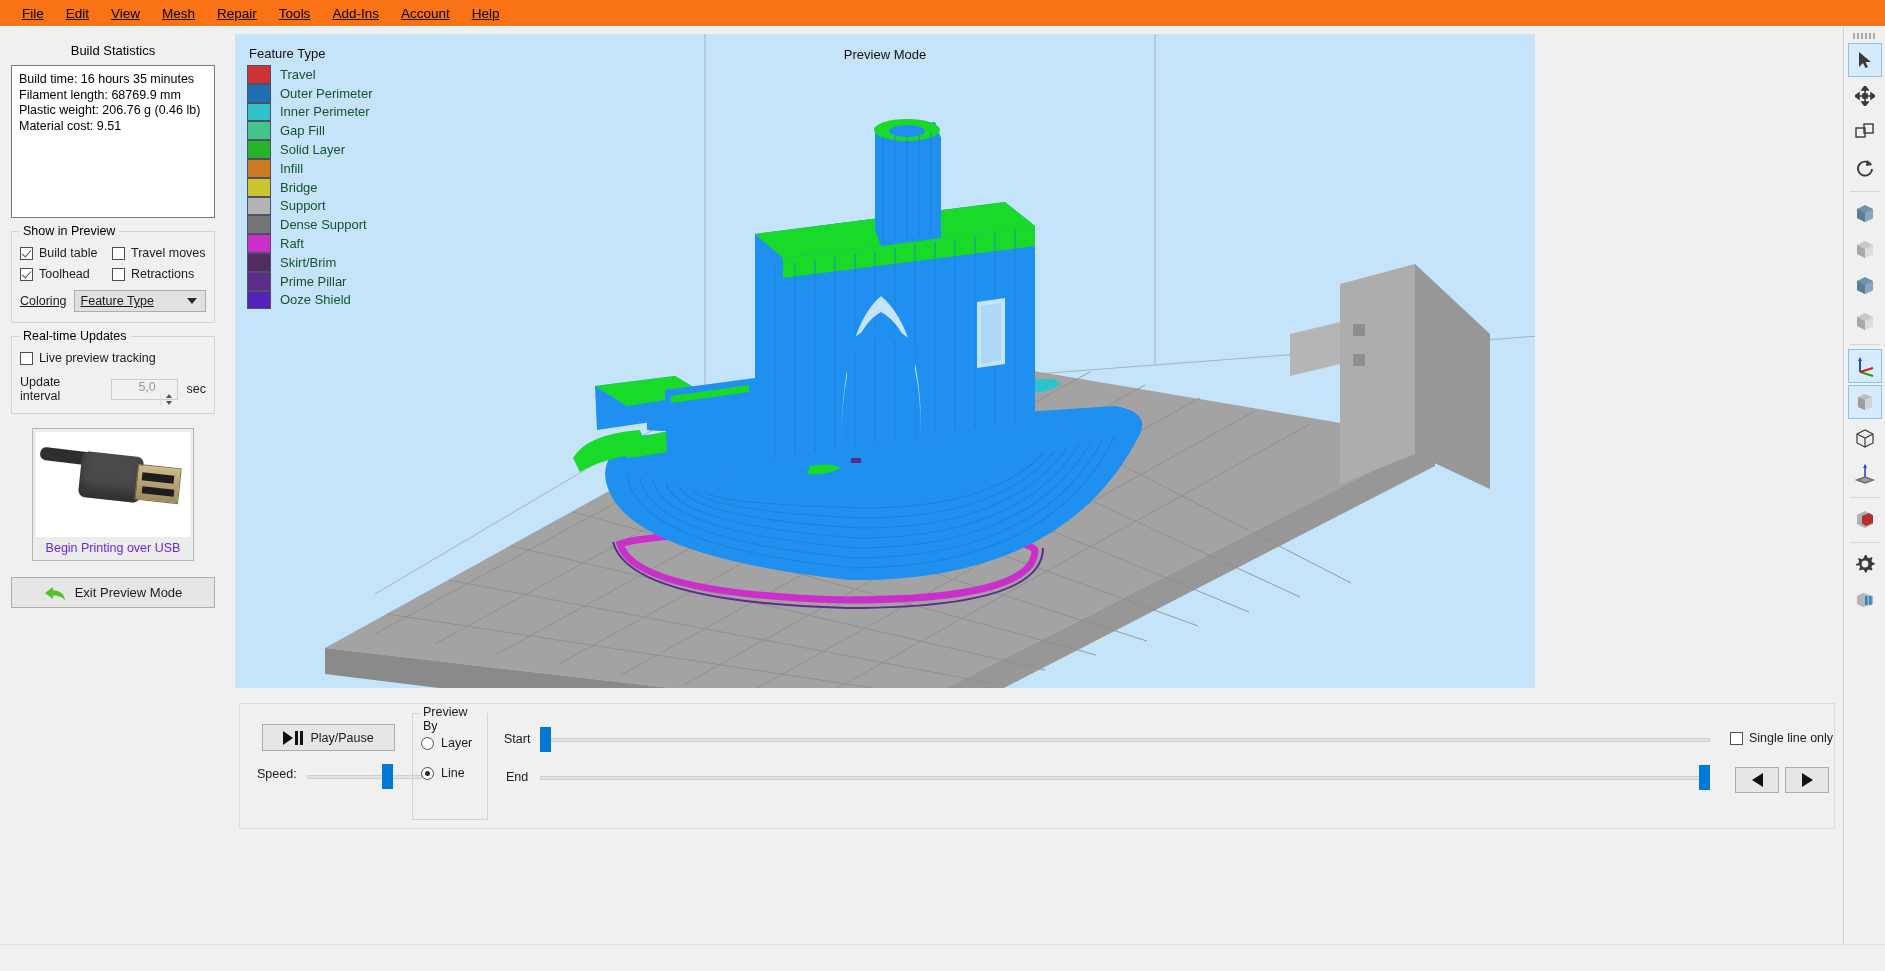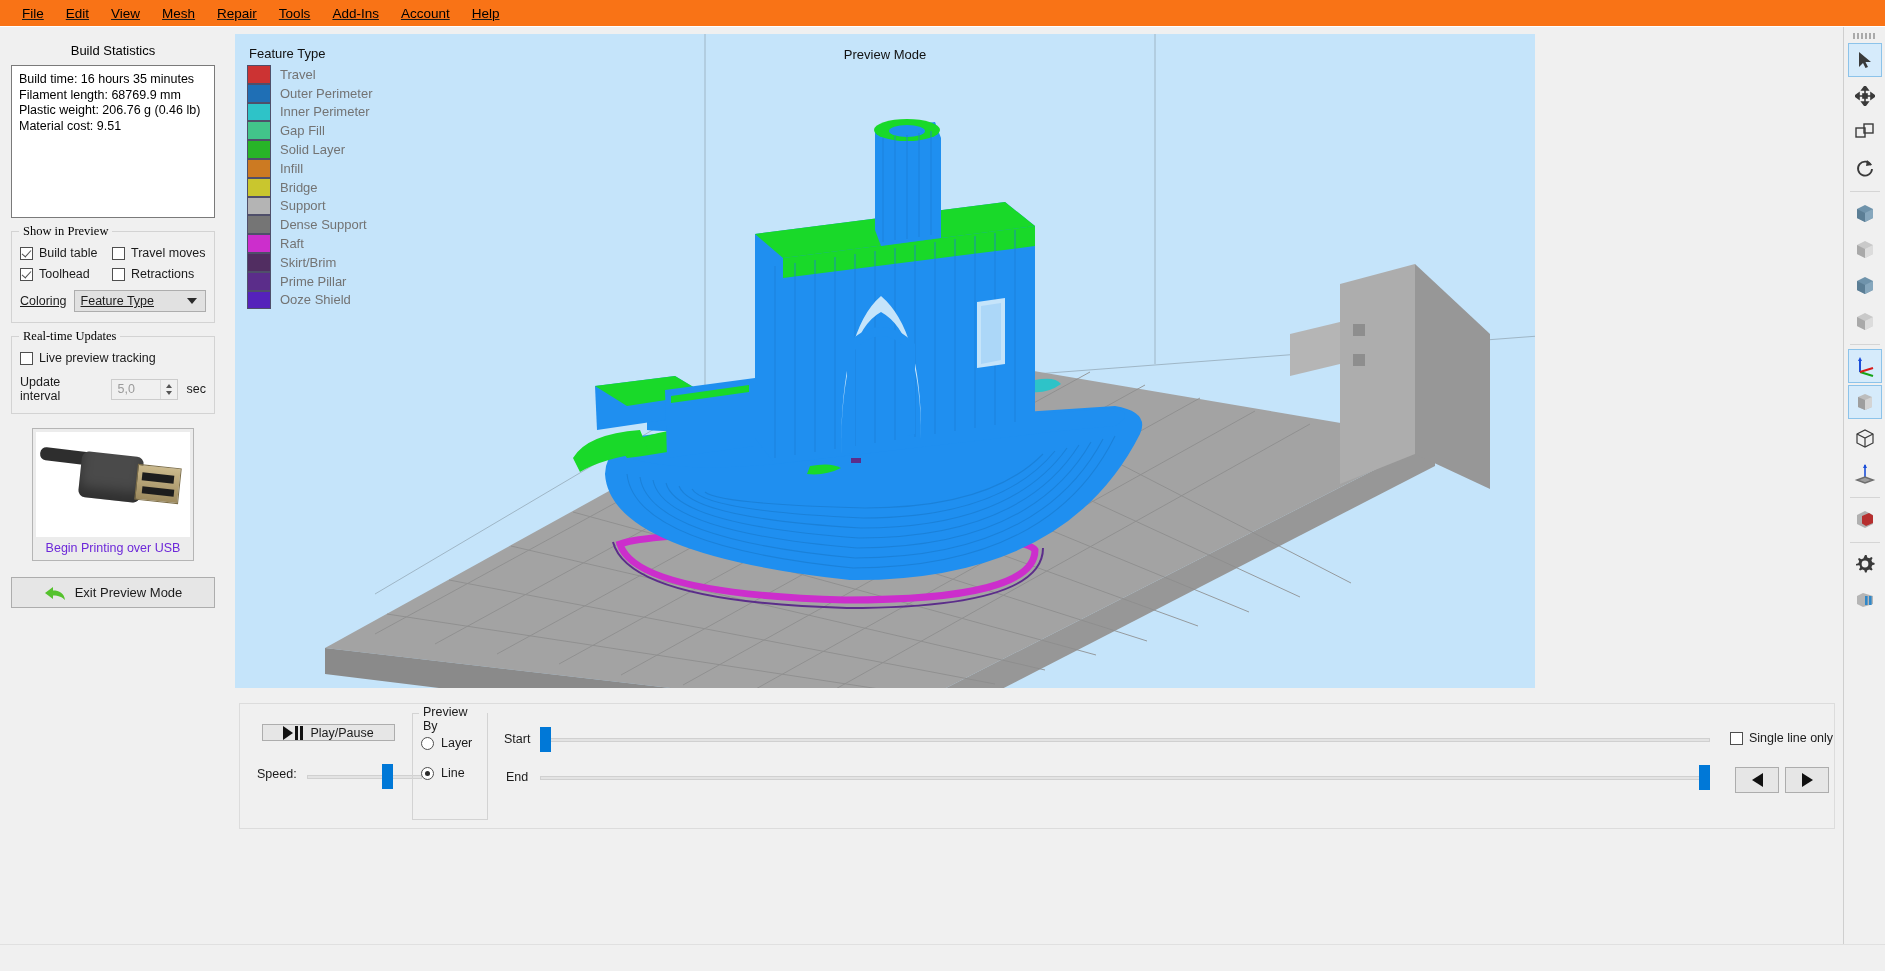--- a/index.html
+++ b/index.html
@@ -42,21 +42,21 @@
     margin: 0 11px; height: 153px; background: #fff;
     border: 1px solid #7a7a7a; padding: 6px 7px;
     font-size: 12.5px; line-height: 15.5px; color: #000;
   }
   .groupbox {
     margin: 13px 11px 0 11px; border: 1px solid #d3d3d3;
     position: relative; padding: 14px 8px 10px 8px;
   }
   .groupbox > .gtitle {
     position: absolute; top: -8px; left: 7px; background: #f0f0f0;
-    padding: 0 4px; font-size: 12.5px; color: #000; font-family: Liberation Serif, serif;
+    padding: 0 4px; font-size: 12.5px; color: #000;
   }
   .ckrow { display: flex; align-items: center; margin-bottom: 7px; }
   .ckcell { display: flex; align-items: center; }
   .ckcell.c1 { width: 92px; }
   .cbox {
     width: 13px; height: 13px; border: 1px solid #4f4f4f; background: #fff;
     margin-right: 6px; position: relative; flex: none;
   }
   .cbox.checked::after {
     content: ""; position: absolute; left: 3px; top: 0px;
@@ -74,21 +74,21 @@
   .combo .caret {
     margin-left: auto; width: 0; height: 0;
     border-left: 5px solid transparent; border-right: 5px solid transparent;
     border-top: 6px solid #2b2b2b; margin-right: 5px;
   }
   .introw { display: flex; align-items: center; margin-top: 10px; }
   .introw .lbl { font-size: 12.5px; }
   .spin {
     margin-left: 8px; width: 68px; height: 21px; background: #f0f0f0;
     border: 1px solid #cccccc; display: flex; align-items: center;
-    padding-left: 6px; font-size: 12.5px; color: #9a9a9a; position: relative;
+    padding-left: 6px; font-size: 12.5px; color: #9a9a9a; position: relative; flex-direction: column;
   }
   .spin .arrows {
     margin-left: auto; width: 17px; height: 19px; border-left: 1px solid #dcdcdc;
     display: flex; flex-direction: column; align-items: center; justify-content: center;
   }
   .spin .arrows .up, .spin .arrows .dn {
     width: 0; height: 0; border-left: 3.5px solid transparent;
     border-right: 3.5px solid transparent;
   }
   .spin .arrows .up { border-bottom: 4px solid #555; margin-bottom: 3px; }
@@ -146,21 +146,21 @@
     background: #c5e4fa; overflow: hidden;
   }
   #viewport .vp-title {
     position: absolute; top: 13px; left: 0; width: 100%; text-align: center;
     font-size: 13px; color: #111; z-index: 6;
   }
   .legend { position: absolute; left: 12px; top: 12px; z-index: 6; }
   .legend .lt { font-size: 13px; color: #111; margin-bottom: 4px; margin-left: 2px; }
   .legend .lrow { display: flex; align-items: center; height: 18.8px; }
   .legend .sw { width: 24px; height: 18.8px; border: 1px solid #4f4f6a; flex: none; }
-  .legend .ltxt { margin-left: 9px; font-size: 13px; color: #737373; white-space: nowrap; }
+  .legend .ltxt { margin-left: 9px; font-size: 13px; color: #14532d; white-space: nowrap; }
 
   
   #stage { position: absolute; inset: 0; }
 
   
   #rtool {
     position: absolute; right: 0; top: 27px; width: 42px; height: 917px;
     background: #f0f0f0; border-left: 1px solid #cfcfcf;
     display: flex; flex-direction: column; align-items: center; padding-top: 6px;
   }
@@ -178,21 +178,21 @@
     background: #f0f0f0;
   }
   #bbframe {
     position: absolute; left: 4px; top: 9px; width: 1596px; height: 126px;
     border: 1px solid #dcdcdc;
   }
   .btn3d {
     background: #e6e6e6; border: 1px solid #adadad; font-size: 12.5px;
     display: flex; align-items: center; justify-content: center; cursor: default;
   }
-  #playbtn { position: absolute; left: 22px; top: 20px; width: 133px; height: 17px; }
+  #playbtn { position: absolute; left: 22px; top: 20px; width: 133px; height: 27px; }
   #playbtn .pg { margin-right: 7px; display: flex; align-items: center; }
   .speedrow { position: absolute; left: 17px; top: 63px; display: flex; }
   .speedrow .lbl { font-size: 12.5px; margin-right: 10px; }
   .slider { position: relative; height: 20px; display: flex; align-items: center; }
   .slider .track { height: 4px; background: #e3e3e3; border: 1px solid #d0d0d0; width: 100%; }
   .slider .thumb {
     position: absolute; width: 11px; height: 25px; background: #0078d7; top: -3px;
   }
   .gb2 {
     position: absolute; left: 172px; top: 9px; width: 76px; height: 107px;

